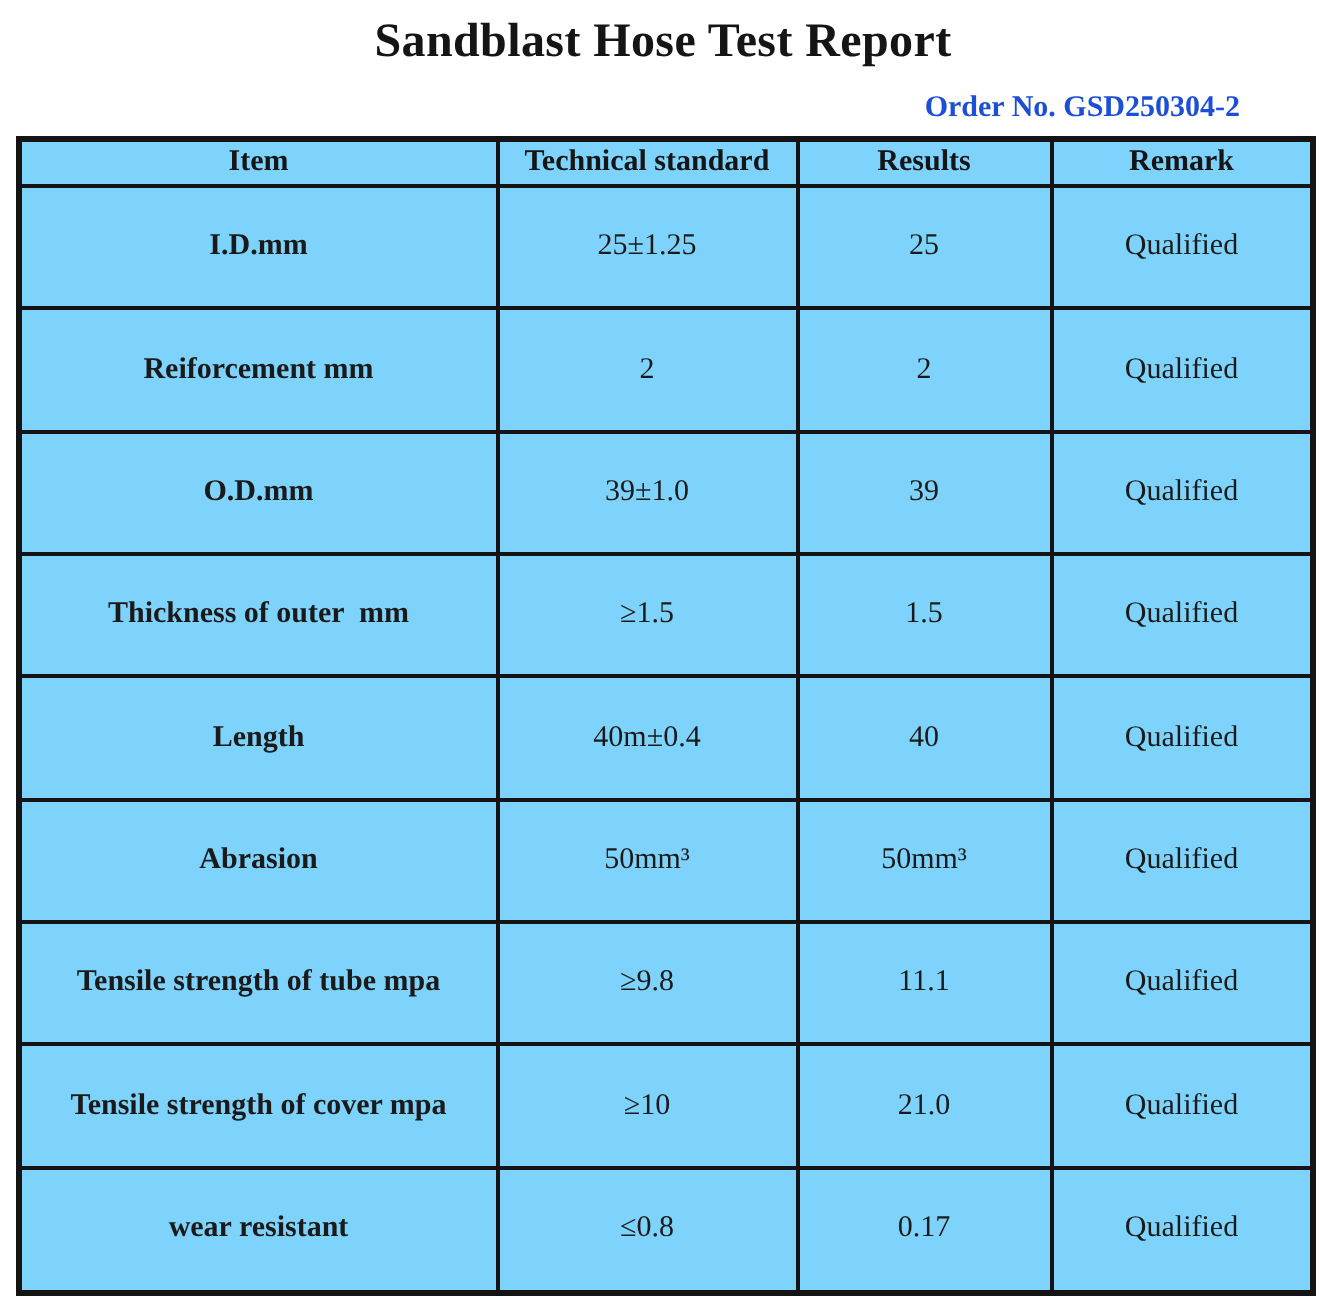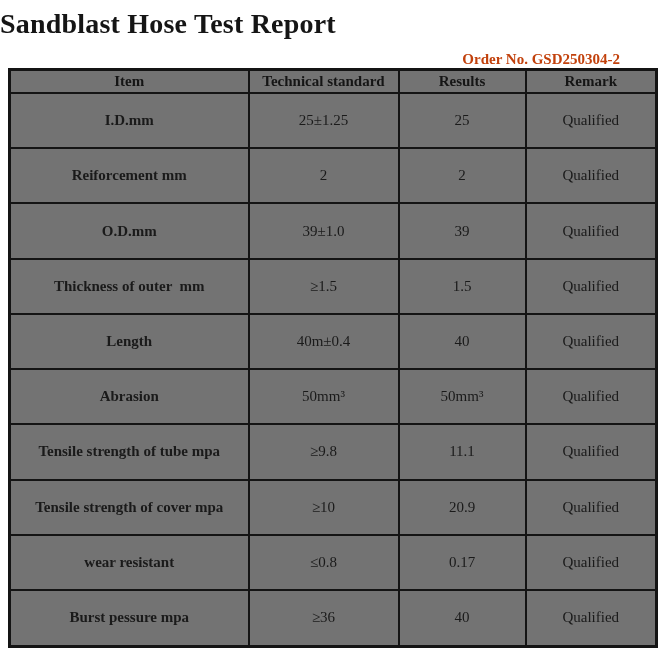--- a/index.html
+++ b/index.html
@@ -5,53 +5,54 @@
   * { box-sizing: border-box; margin: 0; padding: 0; }
   html, body { width: 663px; height: 655px; }
   body {
     background: #ffffff;
     font-family: "Liberation Serif", "DejaVu Serif", serif;
     color: #111111;
     position: relative;
     overflow: hidden;
   }
   .page-title {
-    font-size: 28px;
+    text-align: center;
+    font-size: 24px;
     font-weight: bold;
     letter-spacing: 0.2px;
     margin-top: 8px;
     color: #151515;
   }
   .order-no {
     text-align: right;
     font-size: 15px;
     font-weight: bold;
     padding-right: 43px;
     margin-top: 11px;
-    color: #c2410c;
+    color: #1d4ed8;
   }
   table.report {
     position: absolute;
     left: 8px;
     top: 68px;
     width: 647px;
     height: 580px;
     border-collapse: collapse;
     table-layout: fixed;
   }
   table.report, table.report th, table.report td {
     border: 2px solid #141414;
   }
   table.report { border-width: 3px; }
   table.report th, table.report td {
     text-align: center;
     vertical-align: middle;
     font-size: 15px;
     padding: 2px 4px;
-    background: #737373;
+    background: #7dd3fc;
     color: #1a1a1a;
   }
   table.report th { font-weight: bold; color: #151515; }
   td.item-col { font-weight: bold; white-space: pre-wrap; color: #151515; }
   col.c-item { width: 239px; }
   col.c-standard { width: 150px; }
   col.c-results { width: 127px; }
   col.c-remark { width: 131px; }
 </style>
 </head>
@@ -114,29 +115,23 @@
       </tr>
       <tr>
         <td class="item-col">Tensile strength of tube mpa</td>
         <td>≥9.8</td>
         <td>11.1</td>
         <td>Qualified</td>
       </tr>
       <tr>
         <td class="item-col">Tensile strength of cover mpa</td>
         <td>≥10</td>
-        <td>20.9</td>
+        <td>21.0</td>
         <td>Qualified</td>
       </tr>
       <tr>
         <td class="item-col">wear resistant</td>
         <td>≤0.8</td>
         <td>0.17</td>
         <td>Qualified</td>
       </tr>
-      <tr>
-        <td class="item-col">Burst pessure mpa</td>
-        <td>≥36</td>
-        <td>40</td>
-        <td>Qualified</td>
-      </tr>
     </tbody>
 </table>
 
 </body></html>

